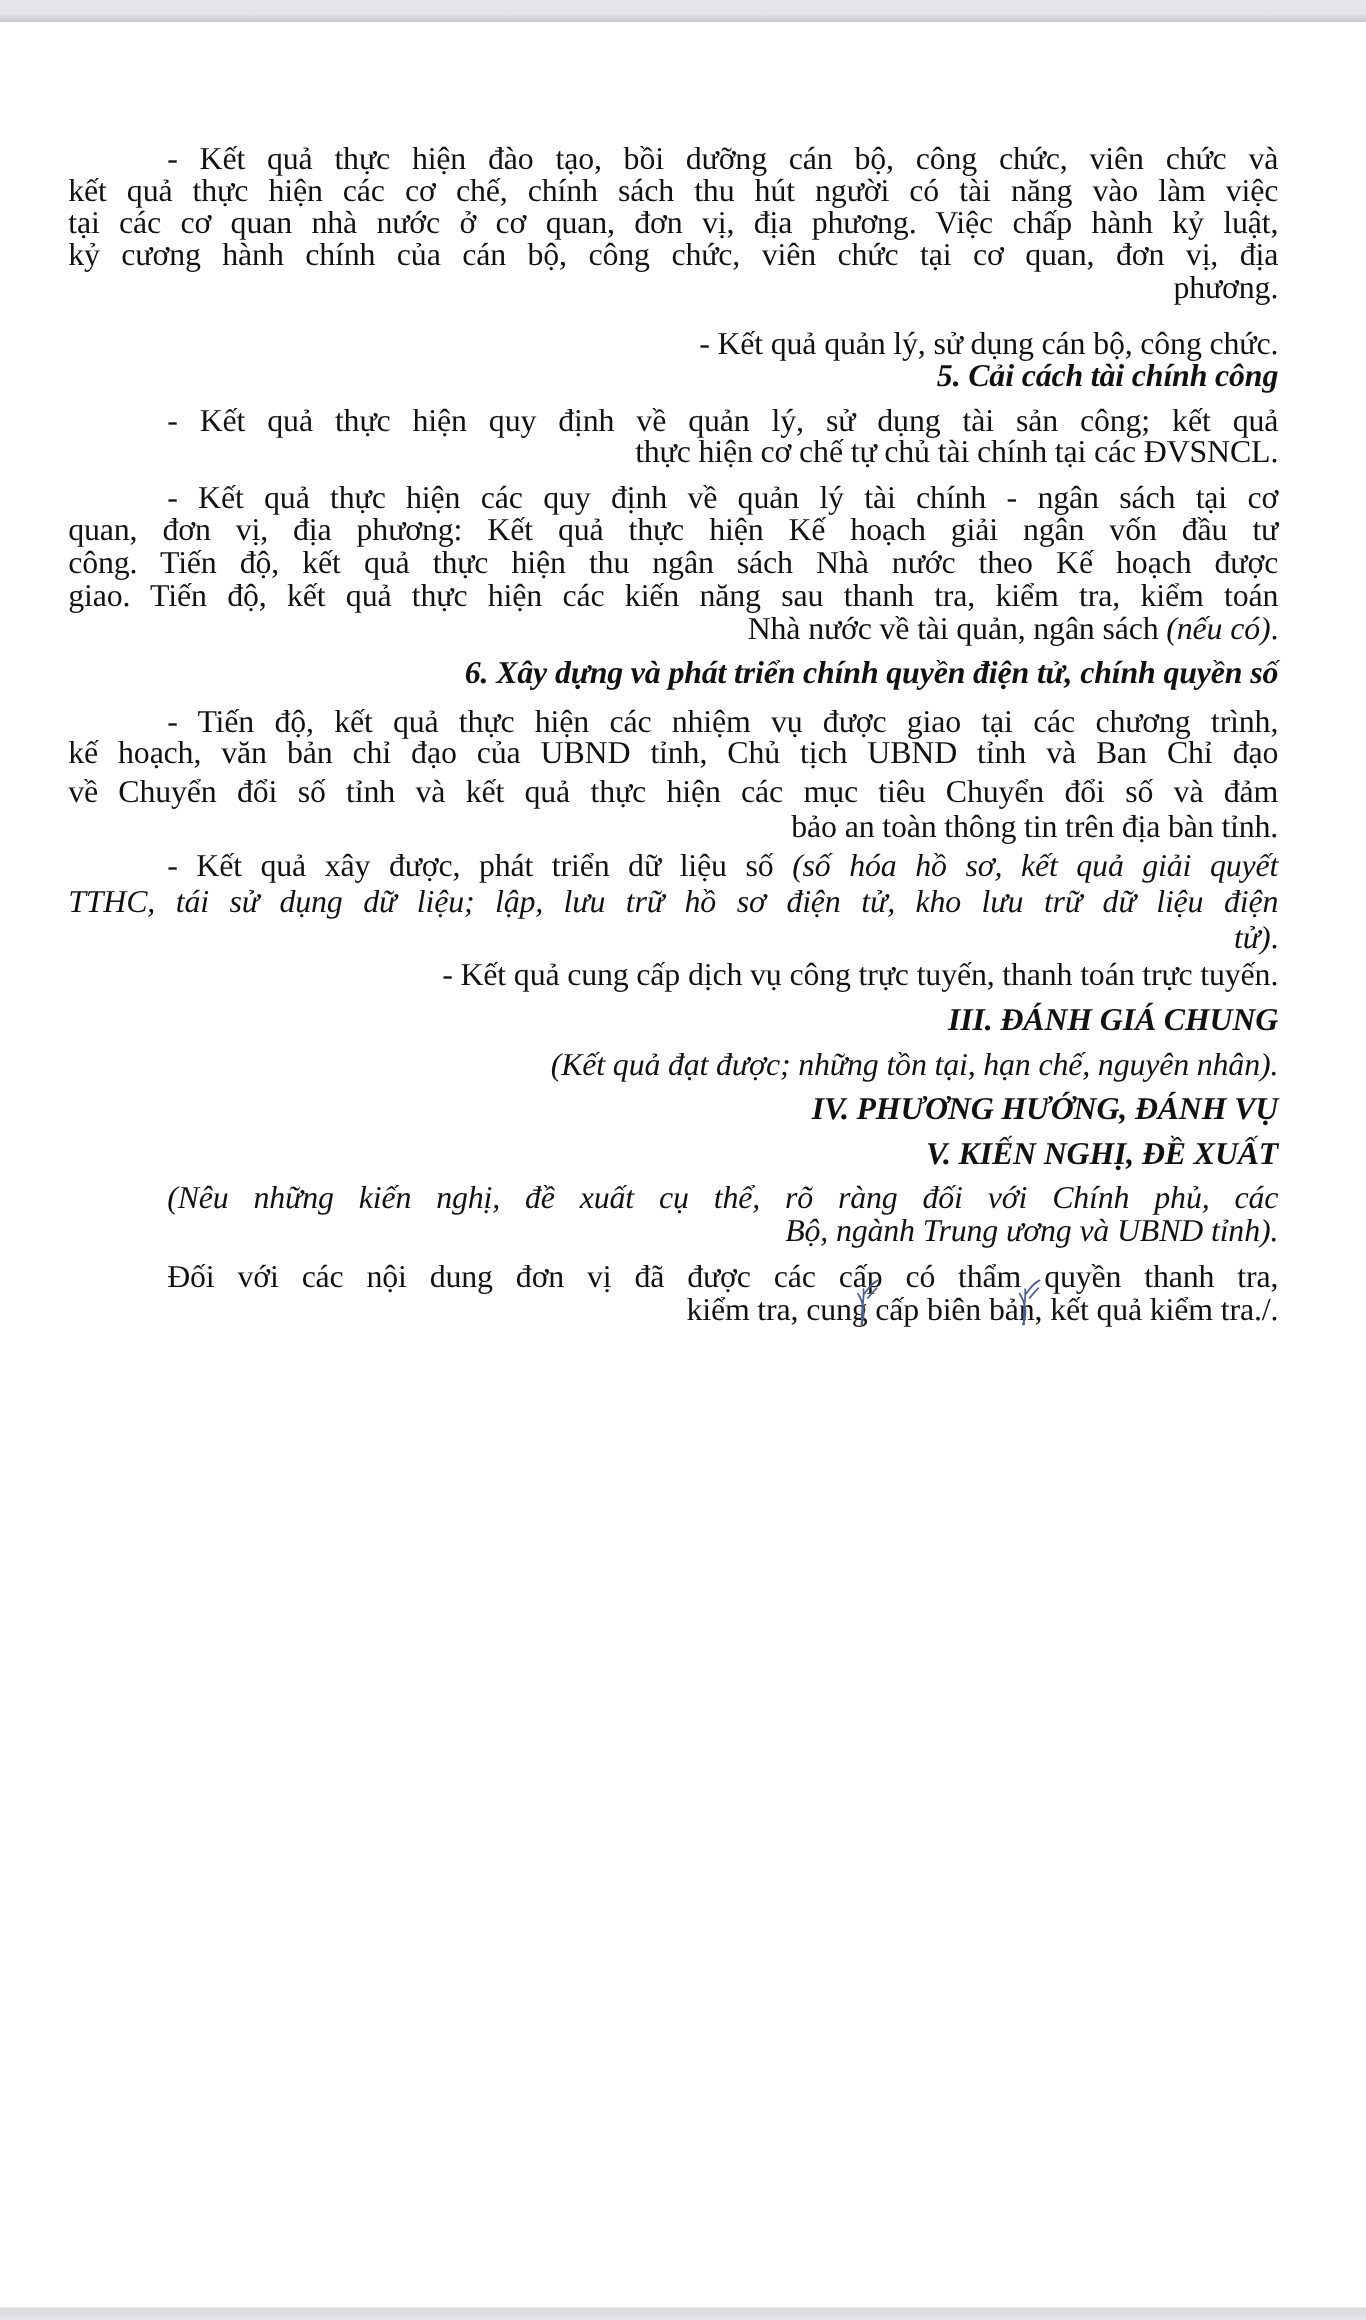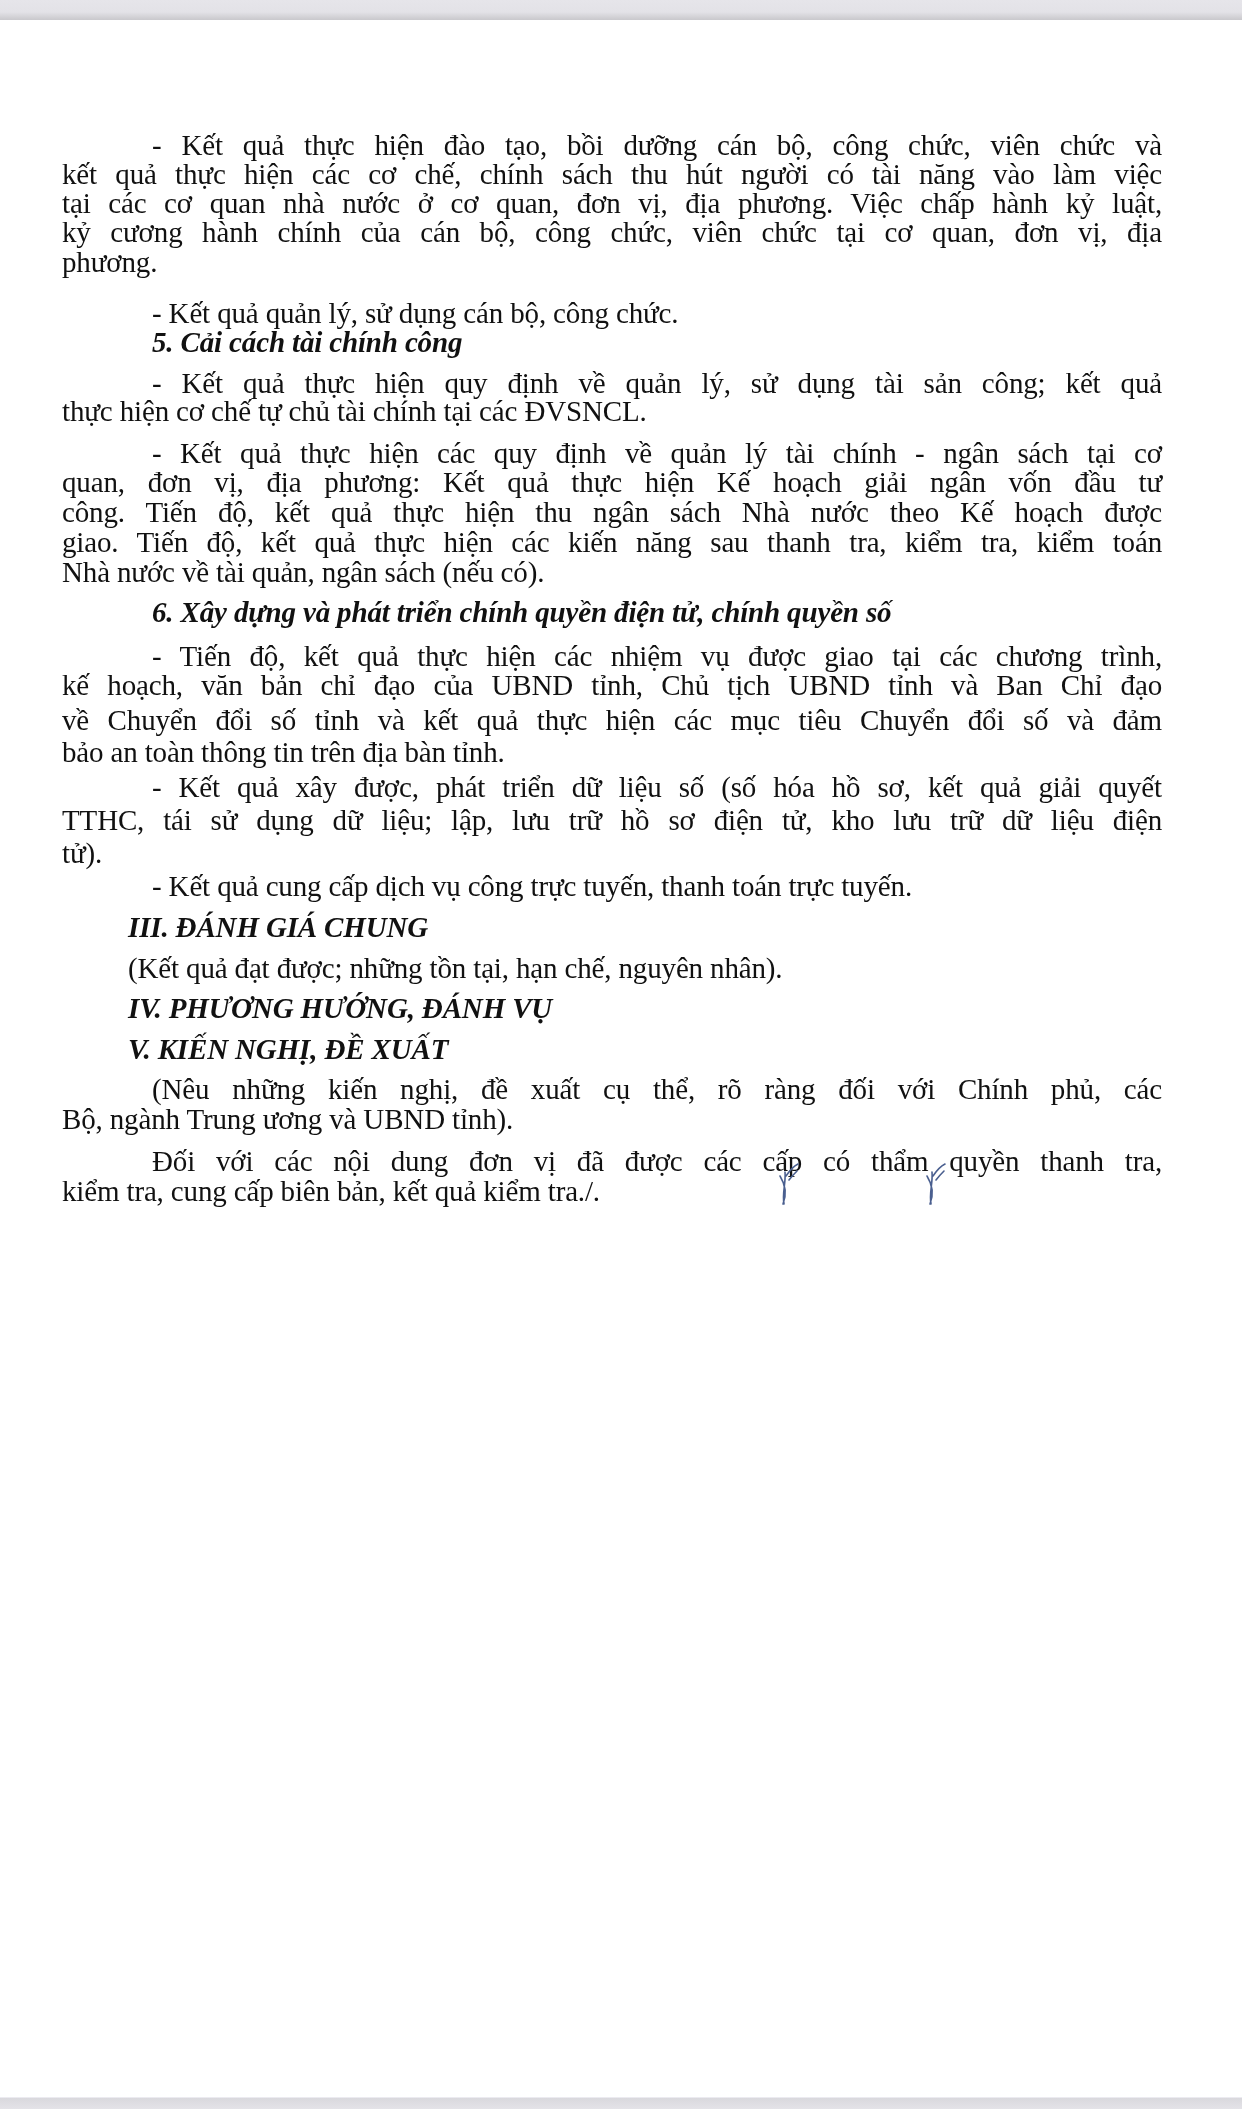--- a/index.html
+++ b/index.html
@@ -16,27 +16,27 @@
   .bottom-bar {
     position: absolute; left: 0; bottom: 0; width: 1242px; height: 11px;
     background: linear-gradient(#d9d8dd 0%, #e4e3e8 100%);
     border-top: 1px solid #ecebf0;
   }
   .page {
     position: absolute; left: 62px; top: 20px; width: 1100px;
   }
   .ln {
     position: absolute; left: 0; width: 1100px; white-space: nowrap;
-    font-size: 29px; line-height: 34px; letter-spacing: -0.15px;
+    font-size: 29px; line-height: 34px; letter-spacing: -0.15px; text-align: right;
   }
   .just { text-align: justify; text-align-last: justify; }
   .ind { left: 90px; width: 1010px; }
   .hind { left: 66px; width: 1034px; }
   .b { font-weight: bold; font-style: italic; }
-  .i { }
+  .i { font-style: italic; }
   .sig {
     position: absolute; width: 26px; height: 44px;
   }
   .sig svg { width: 100%; height: 100%; }
 </style>
 </head>
 <body>
 
 <div class="top-bar"></div>
 

